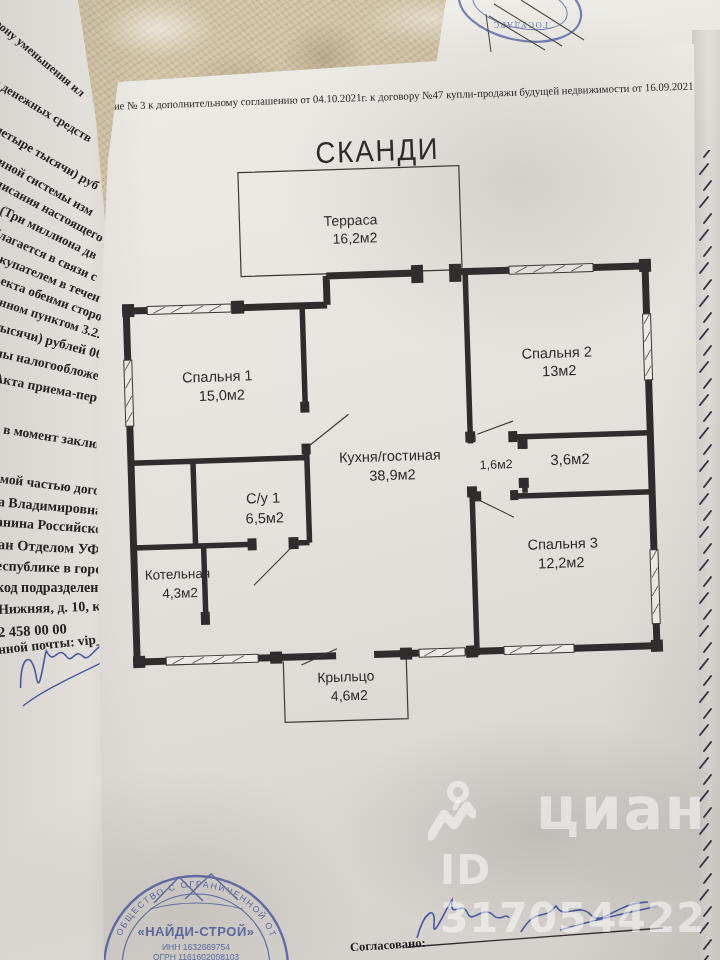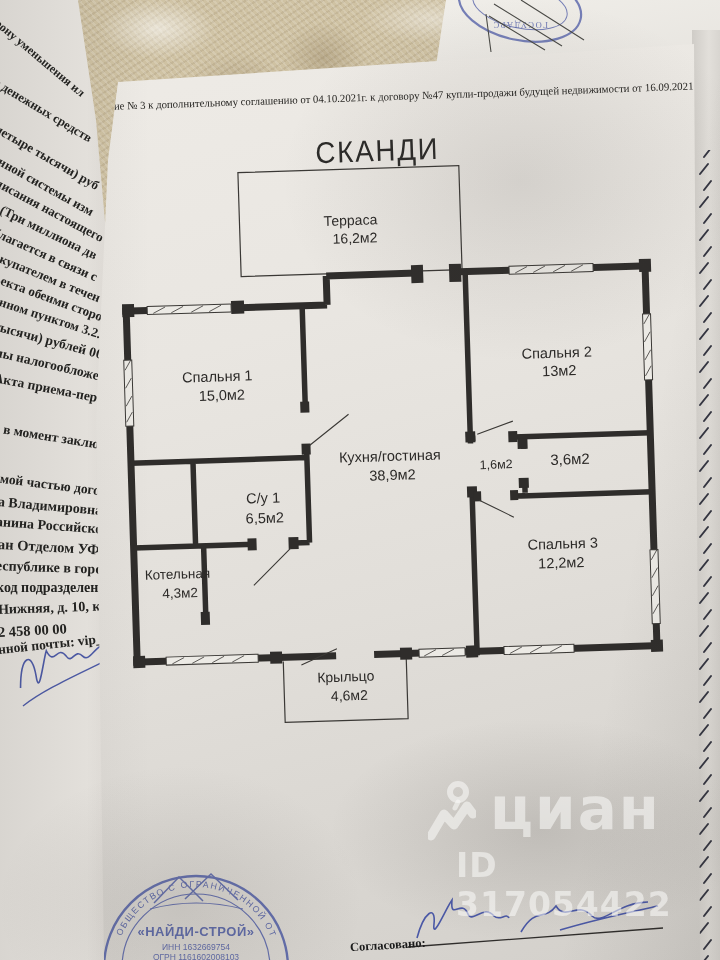--- a/index.html
+++ b/index.html
@@ -57,23 +57,23 @@
   .shade{position:absolute;inset:0;z-index:4;pointer-events:none;
     background:
       radial-gradient(ellipse 340px 260px at 520px 180px, rgba(75,70,66,.14), transparent 70%),
       radial-gradient(ellipse 300px 160px at 540px 830px, rgba(70,66,62,.17), transparent 70%),
       radial-gradient(ellipse 260px 200px at 180px 905px, rgba(70,66,62,.13), transparent 70%),
       linear-gradient(100deg, transparent 82%, rgba(60,56,52,.10) 98%),
       linear-gradient(to right, rgba(60,56,52,.10) 0px, transparent 150px);}
   
   .wm{position:absolute;left:428px;top:780px;z-index:6;color:rgba(252,252,249,.55);
     font-family:"DejaVu Sans",sans-serif;font-weight:bold;}
-  .wm-row{display:flex;align-items:flex-start;}
+  .wm-row{display:flex;align-items:flex-start;gap:46px;}
   .wm-brand{font-size:58px;line-height:1;margin-left:14px;letter-spacing:2px;}
-  .wm-id{font-size:33px;letter-spacing:1px;margin-top:4px;margin-left:28px;}
+  .wm-id{font-size:41px;letter-spacing:1px;margin-top:4px;margin-left:12px;}
 </style>
 </head>
 <body>
 
 <div id="stage">
 
   <div class="page-behind">
     <svg class="layer" width="290" height="105" viewBox="0 0 290 105">
       <ellipse class="bstamp" cx="90" cy="6" rx="62" ry="34" stroke-width="2.2" transform="rotate(12 90 6)"></ellipse>
       <ellipse class="bstamp" cx="90" cy="6" rx="48" ry="22" stroke-width="1" transform="rotate(12 90 6)"></ellipse>

